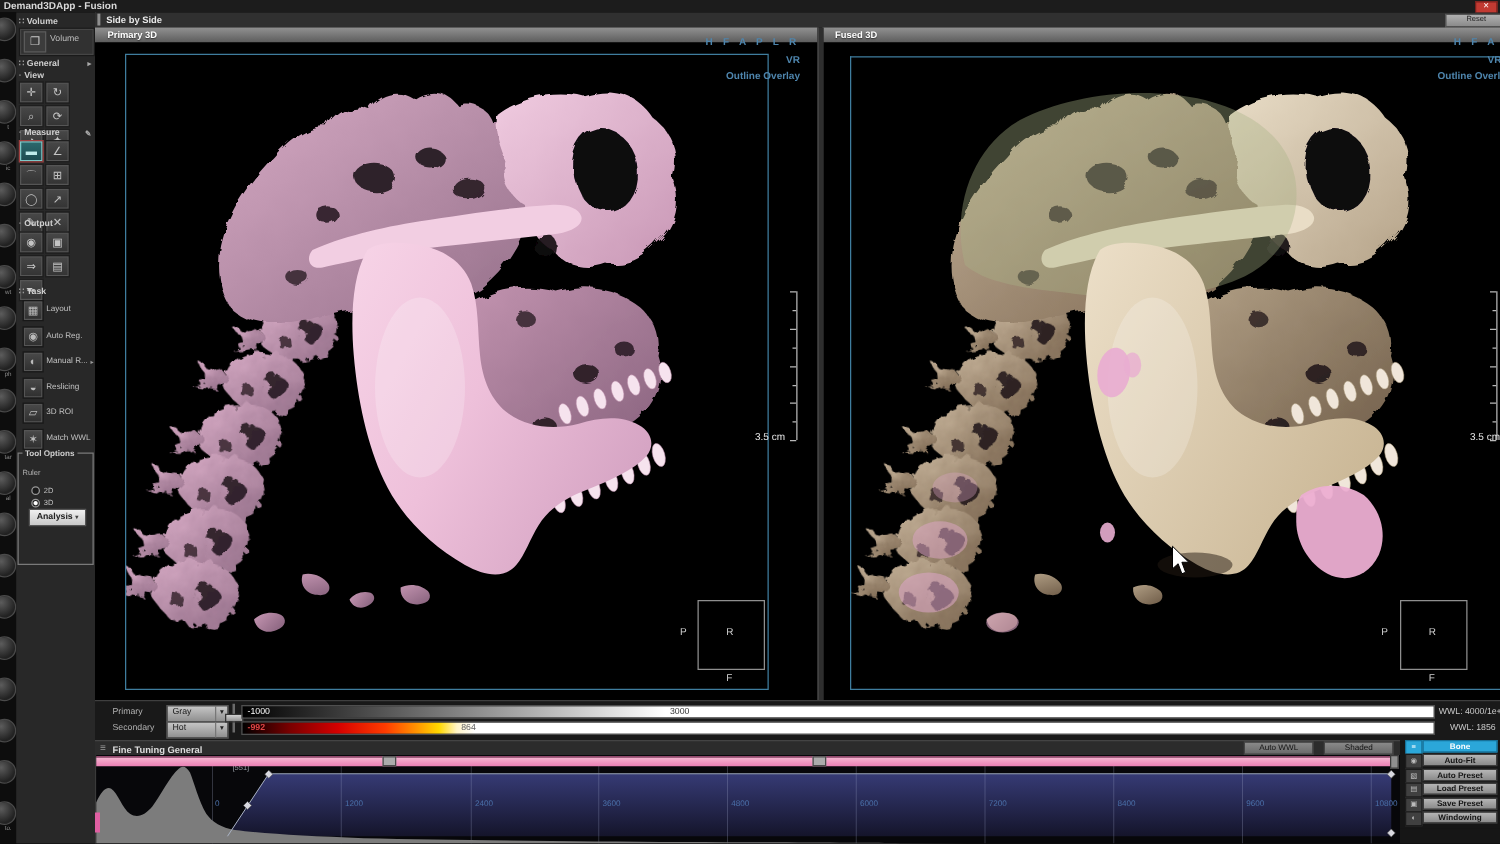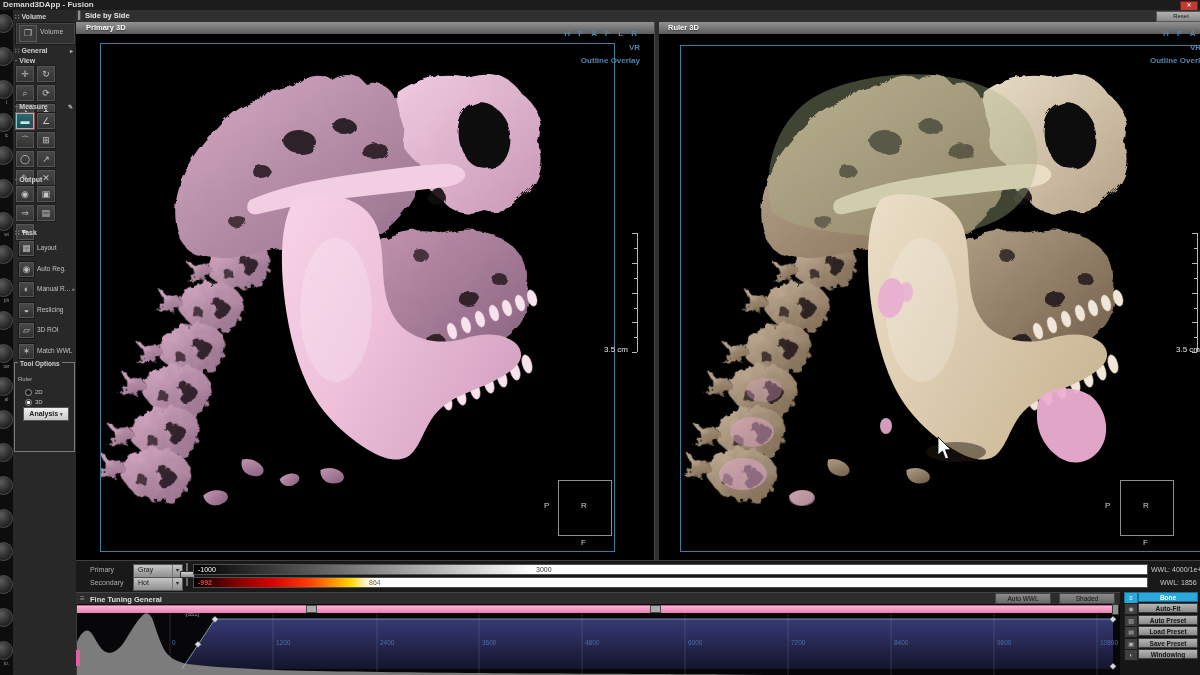--- a/index.html
+++ b/index.html
@@ -283,21 +283,21 @@
   <div class="abs layoutbar">
     <span class="mk">▍</span>
     <span class="t">Side by Side</span>
   </div>
   <div class="abs resetbtn">Reset</div>
 
   <div class="abs vp-head" style="left:76px;width:578px;">
     <span class="t">Primary 3D</span>
     </div>
   <div class="abs vp-head" style="left:658px;width:542px;">
-    <span class="t">Ruler 3D</span>
+    <span class="t">Fused 3D</span>
     </div>
   <div class="abs pane-bg" style="left:76px;width:578px;"></div>
   <div class="abs pane-bg" style="left:658px;width:542px;"></div>
 
   <svg class="abs" style="left:76px;top:34px;" width="1124" height="526" viewBox="0 0 1124 526">
     <defs>
       <linearGradient id="g-pink-rough" x1="0" y1="0" x2="1" y2="1">
           <stop offset="0" stop-color="#d6aac4"></stop>
           <stop offset="1" stop-color="#936e88"></stop>
         </linearGradient>

